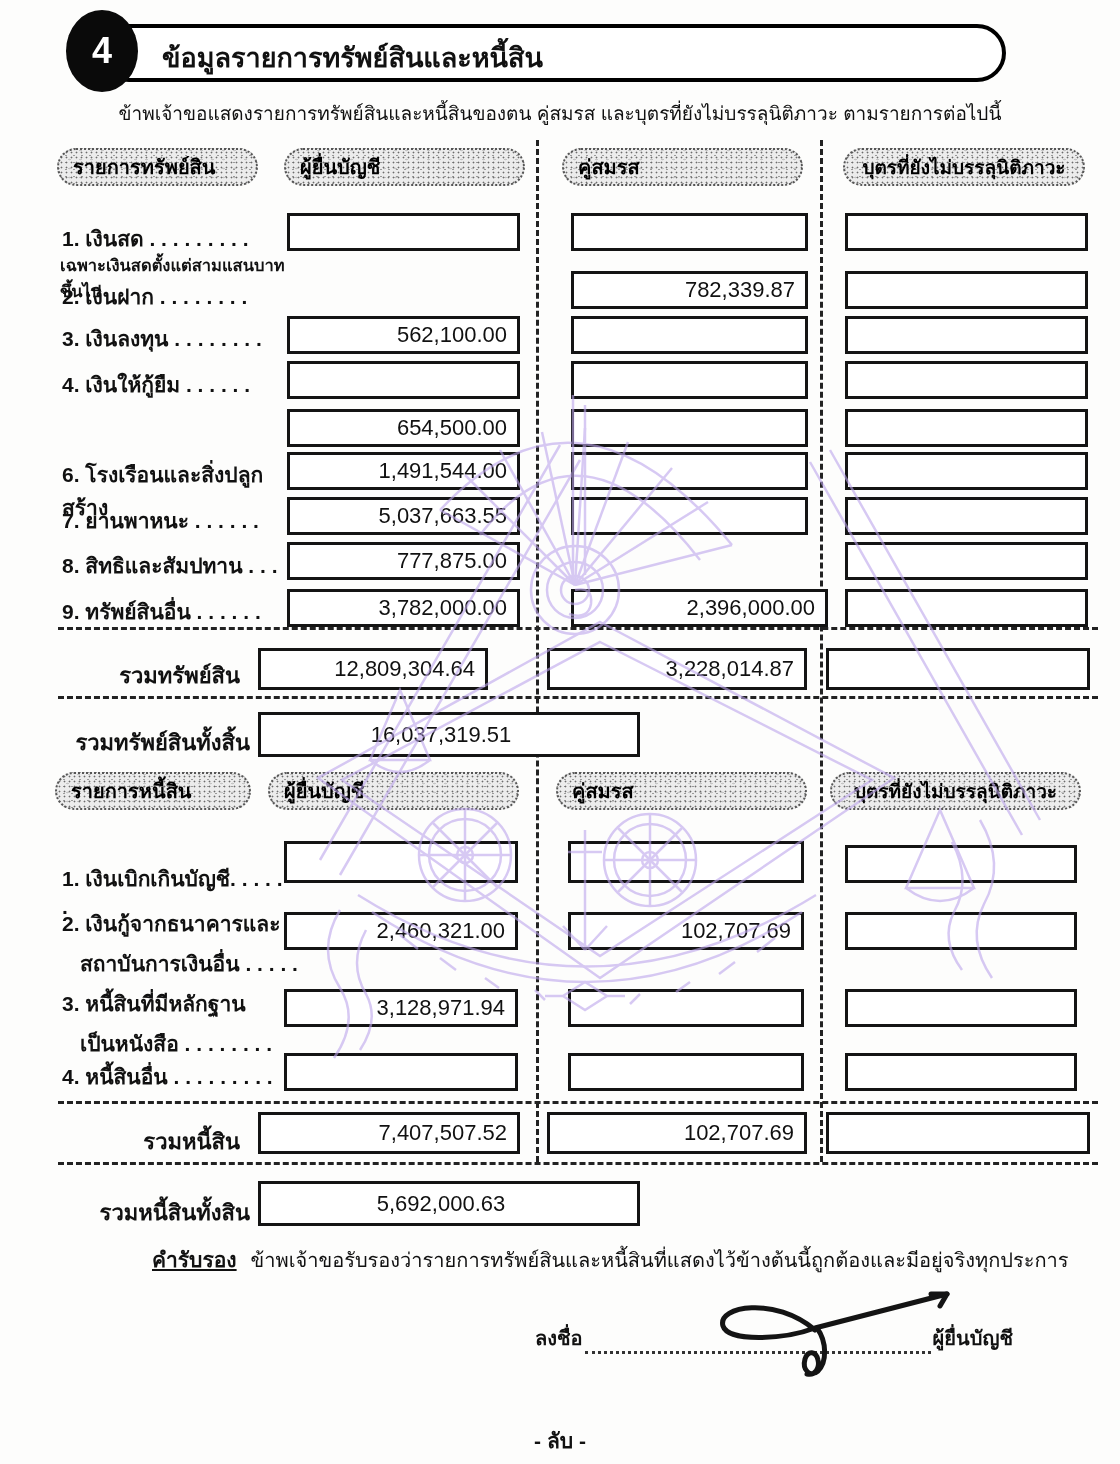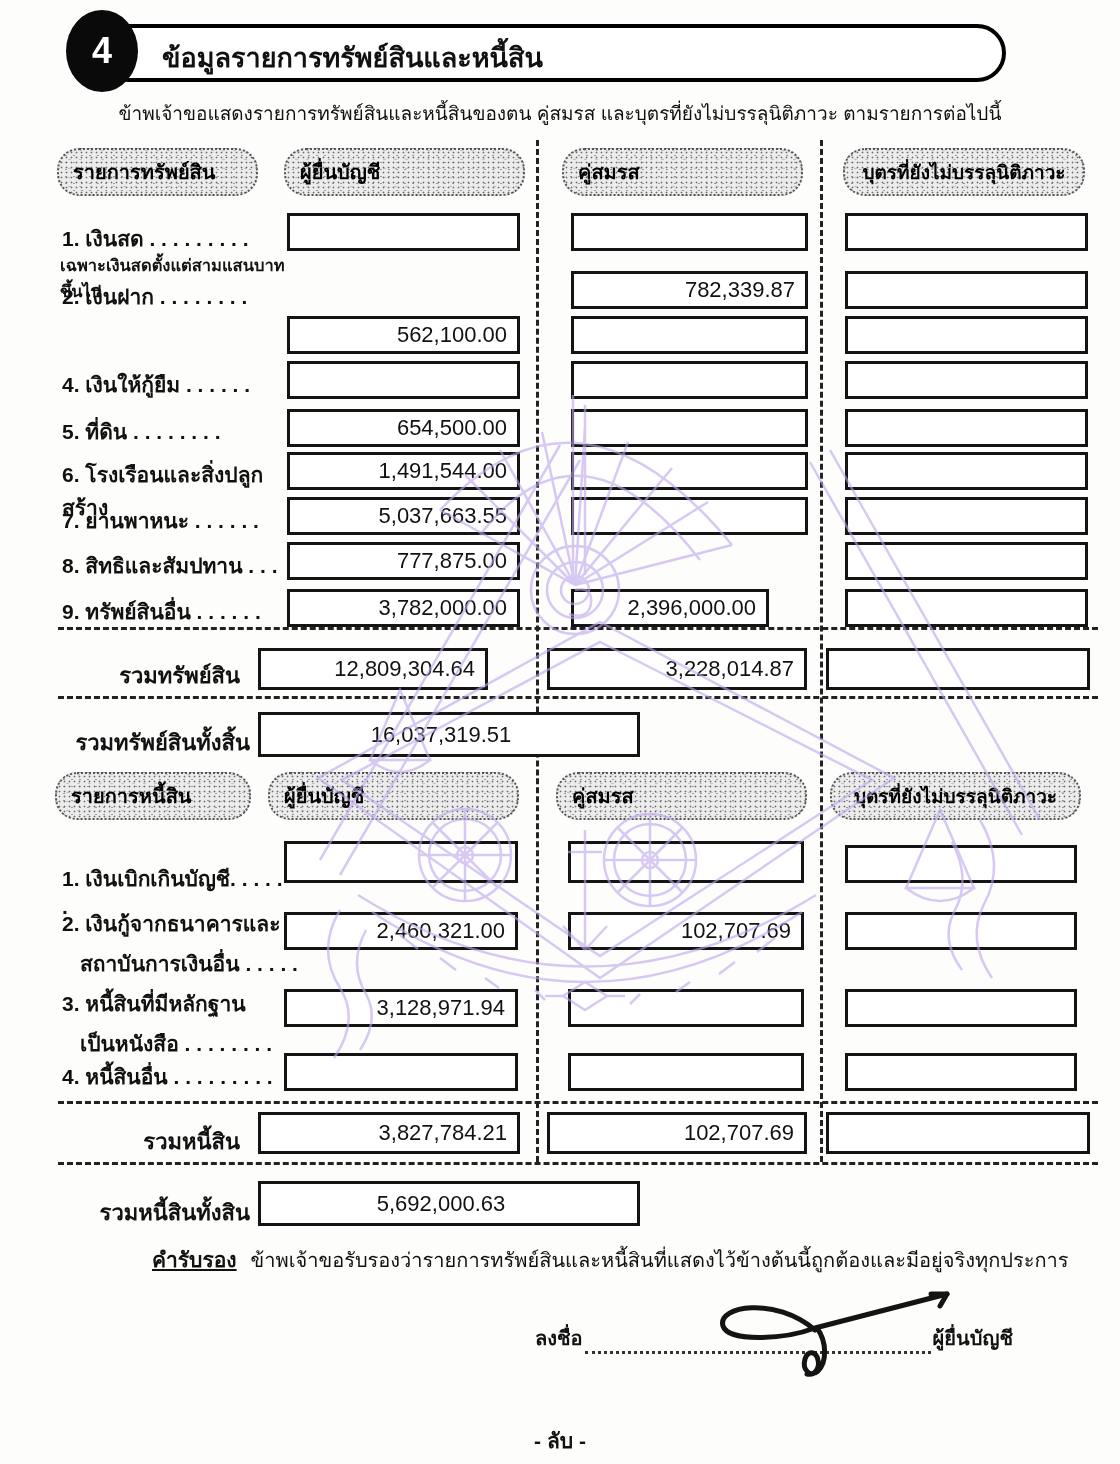--- a/index.html
+++ b/index.html
@@ -21,21 +21,21 @@
   }
   .title-text{
     position:absolute; left:162px; top:36px; font-size:27px; font-weight:bold; z-index:3;
   }
   .subtitle{
     position:absolute; left:0; top:98px; width:1120px; text-align:center;
     font-size:19px; font-weight:400;
   }
   
   .pill{
-    position:absolute; height:48px; border-radius:22px; box-sizing:border-box;
+    position:absolute; height:38px; border-radius:22px; box-sizing:border-box;
     background-color:#ececec;
     background-image:
       radial-gradient(#6b6b6b 0.8px, transparent 1.1px),
       radial-gradient(#9a9a9a 0.8px, transparent 1.1px),
       radial-gradient(#c4c4c4 1px, transparent 1.3px);
     background-size:5px 5px, 8px 7px, 11px 9px;
     background-position:0 0, 3px 2px, 5px 5px;
     border:2px dotted #555;
     display:flex; align-items:center; padding:0 14px;
     font-size:20px; font-weight:bold; color:#000; z-index:2;
@@ -93,51 +93,51 @@
   <div class="rlabel" style="top:222px;">1. เงินสด  . . . . . . . . .</div>
   <div class="note" style="top:252px;">เฉพาะเงินสดตั้งแต่สามแสนบาทขึ้นไป</div>
   <div class="vbox" style="left:287px; top:213px; width:233px;"></div>
   <div class="vbox" style="left:571px; top:213px; width:237px;"></div>
   <div class="vbox" style="left:845px; top:213px; width:243px;"></div>
 
   <div class="rlabel" style="top:280px;">2. เงินฝาก  . . . . . .  . .</div>
   <div class="vbox" style="left:571px; top:271px; width:237px;">782,339.87</div>
   <div class="vbox" style="left:845px; top:271px; width:243px;"></div>
 
+  <div class="rlabel" style="top:322px;">3.  เงินลงทุน  . . . . . . . .</div>
   <div class="vbox" style="left:287px; top:316px; width:233px;">562,100.00</div>
   <div class="vbox" style="left:571px; top:316px; width:237px;"></div>
   <div class="vbox" style="left:845px; top:316px; width:243px;"></div>
 
   <div class="rlabel" style="top:368px;">4.  เงินให้กู้ยืม  . . . . . .</div>
   <div class="vbox" style="left:287px; top:361px; width:233px;"></div>
   <div class="vbox" style="left:571px; top:361px; width:237px;"></div>
   <div class="vbox" style="left:845px; top:361px; width:243px;"></div>
 
-  <div class="rlabel" style="top:415px;">5.  ที่ดิน  . . . . . .  . .</div>
   <div class="vbox" style="left:287px; top:409px; width:233px;">654,500.00</div>
   <div class="vbox" style="left:571px; top:409px; width:237px;"></div>
   <div class="vbox" style="left:845px; top:409px; width:243px;"></div>
 
   <div class="rlabel" style="top:458px;">6.  โรงเรือนและสิ่งปลูกสร้าง</div>
   <div class="vbox" style="left:287px; top:452px; width:233px;">1,491,544.00</div>
   <div class="vbox" style="left:571px; top:452px; width:237px;"></div>
   <div class="vbox" style="left:845px; top:452px; width:243px;"></div>
 
   <div class="rlabel" style="top:504px;">7.  ยานพาหนะ  . . . . . .</div>
   <div class="vbox" style="left:287px; top:497px; width:233px;">5,037,663.55</div>
   <div class="vbox" style="left:571px; top:497px; width:237px;"></div>
   <div class="vbox" style="left:845px; top:497px; width:243px;"></div>
 
   <div class="rlabel" style="top:549px;">8.  สิทธิและสัมปทาน  . . .</div>
   <div class="vbox" style="left:287px; top:542px; width:233px;">777,875.00</div>
   <div class="vbox" style="left:845px; top:542px; width:243px;"></div>
 
   <div class="rlabel" style="top:595px;">9.  ทรัพย์สินอื่น  . . . . . .</div>
   <div class="vbox" style="left:287px; top:589px; width:233px;">3,782,000.00</div>
-  <div class="vbox" style="left:571px; top:589px; width:198px;">2,396,000.00</div>
+  <div class="vbox" style="left:571px; top:589px; width:257px;">2,396,000.00</div>
   <div class="vbox" style="left:845px; top:589px; width:243px;"></div>
 
   <div class="hdash" style="top:627px;"></div>
 
   <div class="tlabel" style="left:90px; top:658px; width:150px;">รวมทรัพย์สิน</div>
   <div class="vbox tall" style="left:258px; top:648px; width:230px;">12,809,304.64</div>
   <div class="vbox tall" style="left:547px; top:648px; width:260px;">3,228,014.87</div>
   <div class="vbox tall" style="left:826px; top:648px; width:264px;"></div>
 
   <div class="hdash" style="top:696px;"></div>
@@ -168,21 +168,21 @@
   <div class="vbox" style="left:845px; top:989px; width:232px;"></div>
 
   <div class="rlabel" style="top:1060px;">4.  หนี้สินอื่น  . . . . . . . . .</div>
   <div class="vbox" style="left:284px; top:1053px; width:234px;"></div>
   <div class="vbox" style="left:568px; top:1053px; width:236px;"></div>
   <div class="vbox" style="left:845px; top:1053px; width:232px;"></div>
 
   <div class="hdash" style="top:1101px;"></div>
 
   <div class="tlabel" style="left:110px; top:1124px; width:130px;">รวมหนี้สิน</div>
-  <div class="vbox tall" style="left:258px; top:1112px; width:262px;">3,827,784.21</div>
+  <div class="vbox tall" style="left:258px; top:1112px; width:262px;">7,407,507.52</div>
   <div class="vbox tall" style="left:547px; top:1112px; width:260px;">102,707.69</div>
   <div class="vbox tall" style="left:826px; top:1112px; width:264px;"></div>
 
   <div class="hdash" style="top:1162px;"></div>
 
   <div class="tlabel" style="left:62px; top:1195px; width:188px;">รวมหนี้สินทั้งสิน</div>
   <div class="vbox tall center" style="left:258px; top:1181px; width:382px; height:45px;">5,692,000.63</div>
 
   <div class="cert">
     <b>คำรับรอง</b><span>ข้าพเจ้าขอรับรองว่ารายการทรัพย์สินและหนี้สินที่แสดงไว้ข้างต้นนี้ถูกต้องและมีอยู่จริงทุกประการ</span>

